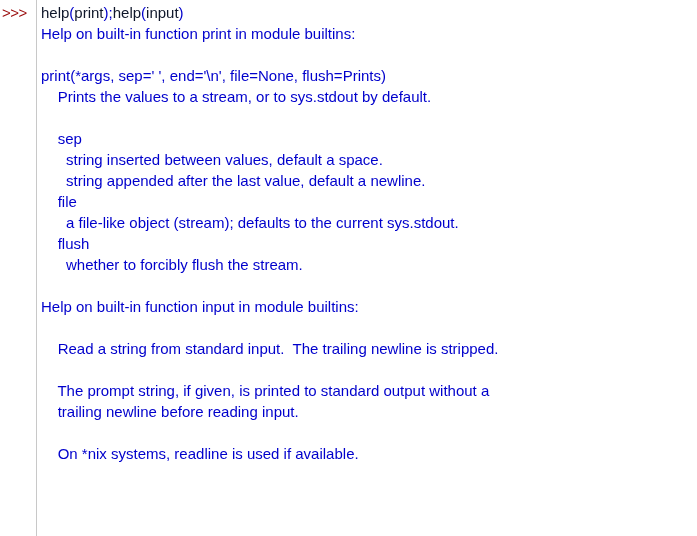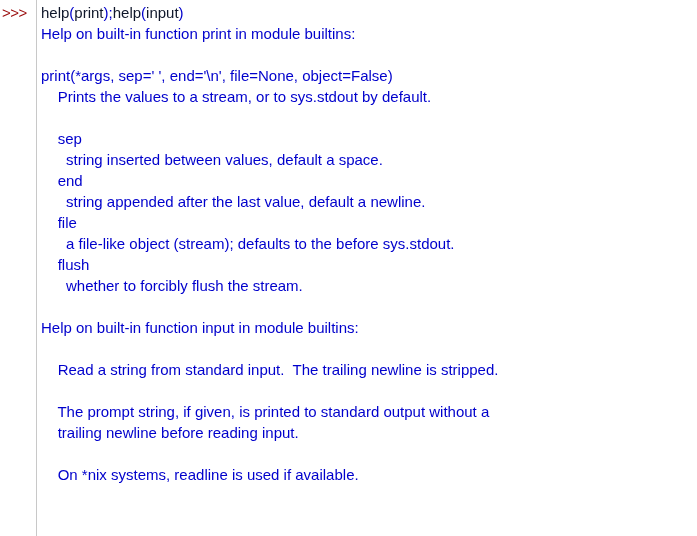--- a/index.html
+++ b/index.html
@@ -70,29 +70,28 @@
 <body>
 
 <div id="shell">
 
   <div id="gutter-rule"></div>
 
   <div id="lines">
       <div class="line"><span class="prompt">&gt;&gt;&gt;</span><span><span class="tok-builtin">help</span><span class="tok-punct">(</span><span class="tok-builtin">print</span><span class="tok-punct">);</span><span class="tok-builtin">help</span><span class="tok-punct">(</span><span class="tok-builtin">input</span><span class="tok-punct">)</span></span></div>
       <div class="line">Help on built-in function print in module builtins:</div>
       <div class="line blank"></div>
-      <div class="line">print(*args, sep=' ', end='\n', file=None, object=False)</div>
+      <div class="line">print(*args, sep=' ', end='\n', file=None, flush=Prints)</div>
       <div class="line">    Prints the values to a stream, or to sys.stdout by default.</div>
       <div class="line blank"></div>
       <div class="line">    sep</div>
       <div class="line">      string inserted between values, default a space.</div>
-      <div class="line">    end</div>
       <div class="line">      string appended after the last value, default a newline.</div>
       <div class="line">    file</div>
-      <div class="line">      a file-like object (stream); defaults to the before sys.stdout.</div>
+      <div class="line">      a file-like object (stream); defaults to the current sys.stdout.</div>
       <div class="line">    flush</div>
       <div class="line">      whether to forcibly flush the stream.</div>
       <div class="line blank"></div>
       <div class="line">Help on built-in function input in module builtins:</div>
       <div class="line blank"></div>
       <div class="line">    Read a string from standard input.  The trailing newline is stripped.</div>
       <div class="line blank"></div>
       <div class="line">    The prompt string, if given, is printed to standard output without a</div>
       <div class="line">    trailing newline before reading input.</div>
       <div class="line blank"></div>

